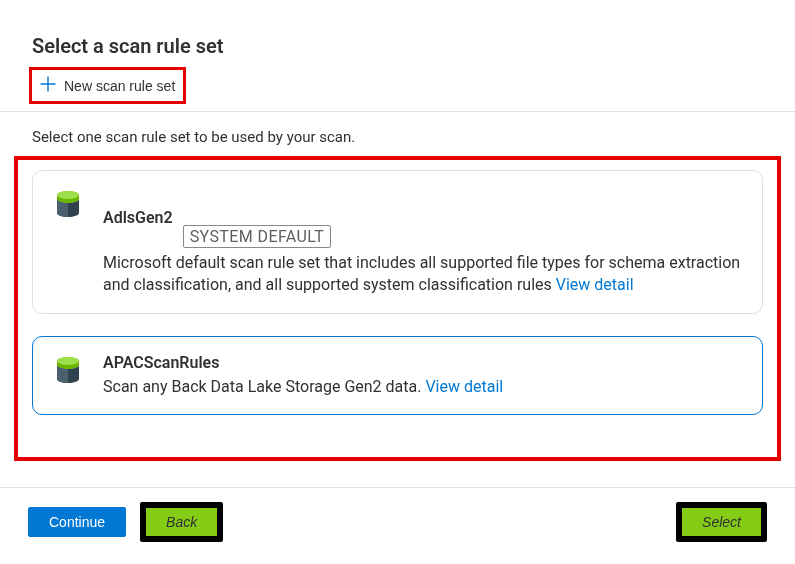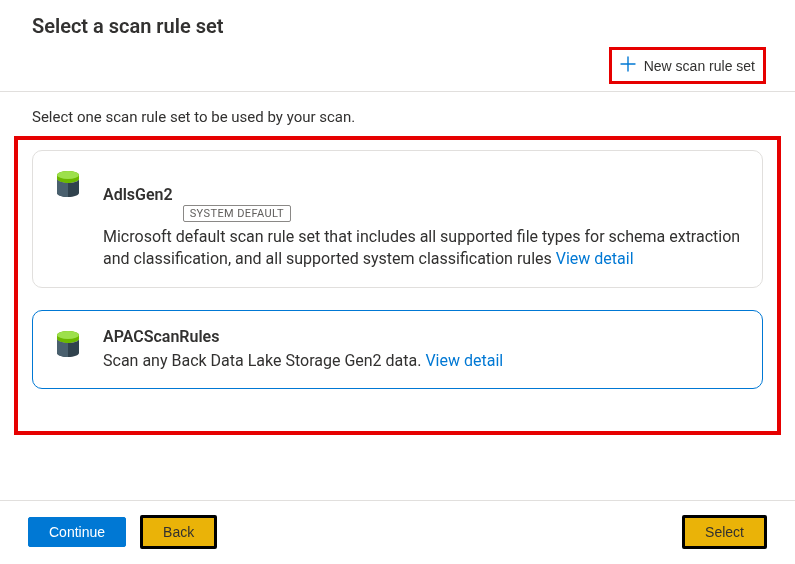--- a/index.html
+++ b/index.html
@@ -9,28 +9,28 @@
     color: #323130;
     background: #fff;
     width: 795px;
     height: 564px;
     position: relative;
   }
   .page-title {
     font-size: 20px;
     font-weight: 600;
     padding: 14px 0 6px 32px;
+    margin-top: 20px;
   }
   .toolbar {
     display: flex;
     align-items: center;
     gap: 18px;
     padding: 6px 32px 10px 32px;
     border-bottom: 1px solid #e1dfdd;
-    justify-content: flex-end;
   }
   .toolbar-btn {
     display: inline-flex;
     align-items: center;
     gap: 8px;
     font-size: 14px;
     color: #323130;
     background: none;
     border: none;
     padding: 6px 8px;
@@ -61,52 +61,53 @@
   .rule-card.selected {
     border: 1px solid #0078d4;
   }
   .rule-icon-col { flex: 0 0 34px; display:flex; justify-content:center; padding-top:2px;}
   .rule-body { flex: 1; }
   .rule-title-row { display:flex; align-items:center; gap:10px; margin-bottom:4px;}
   .rule-title { font-size: 16px; font-weight:600; }
   .badge {
     border: 1px solid #8a8886;
     color: #605e5c;
-    font-size: 11px;
+    font-size: 16px;
     letter-spacing: 0.4px;
     padding: 1px 6px;
     border-radius: 2px;
     margin-top: 38px;
   }
   .rule-desc { font-size: 16px; color:#323130; line-height:1.4; }
   .link { color:#0078d4; text-decoration:none; cursor:pointer; }
   .footer {
     position: absolute;
-    bottom: 1px; left:0; right:0;
+    bottom: 8px; left:0; right:0;
     border-top: 1px solid #e1dfdd;
     padding: 14px 28px;
     display:flex;
     align-items:center;
   }
   .btn {
     font-size:14px;
     padding: 6px 20px;
     border-radius:2px;
     cursor:pointer;
   }
   .btn-primary {
     background:#0078d4;
     color:#fff;
     border:1px solid #0078d4;
     margin-right:14px;
   }
   .btn-default {
-    background:#eab308;
+    background:#84cc16;
     color:#323130;
-    border:3px solid #000000;
+    border:6px solid #000000;
+    font-style:italic;
   }
   .footer-spacer { flex:1; }
 </style>
 </head>
 <body>
 
 <div class="page-title">Select a scan rule set</div>
 
 <div class="toolbar">
   <button class="toolbar-btn highlight-red-thick">

